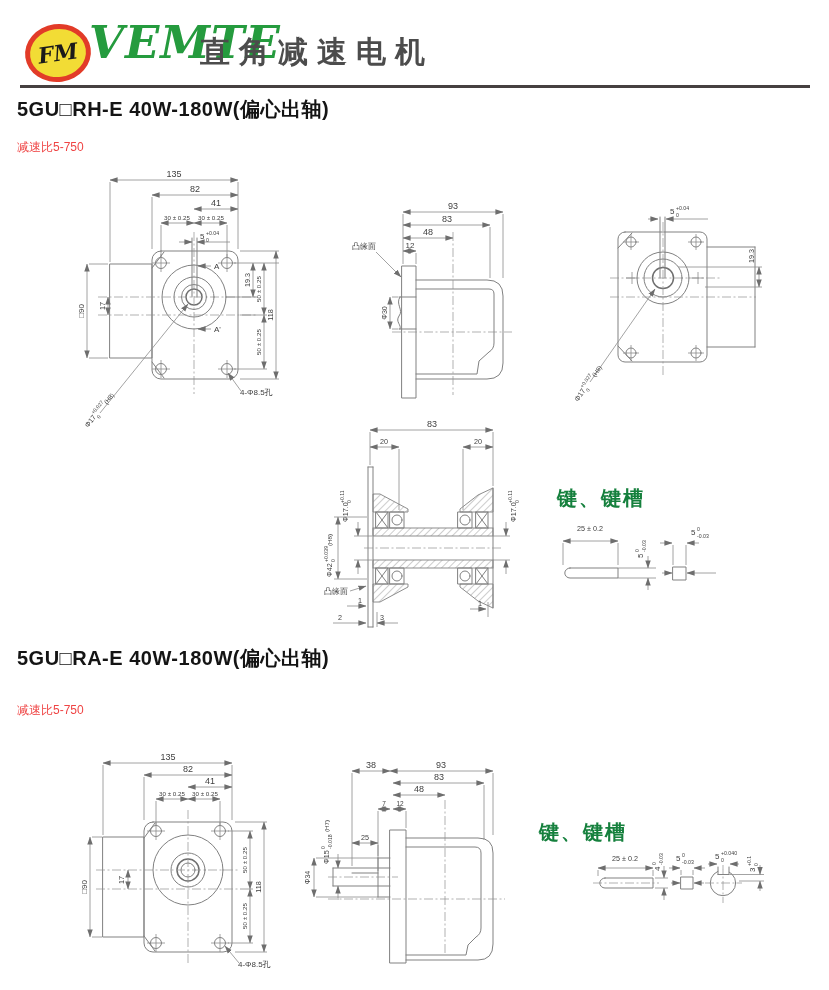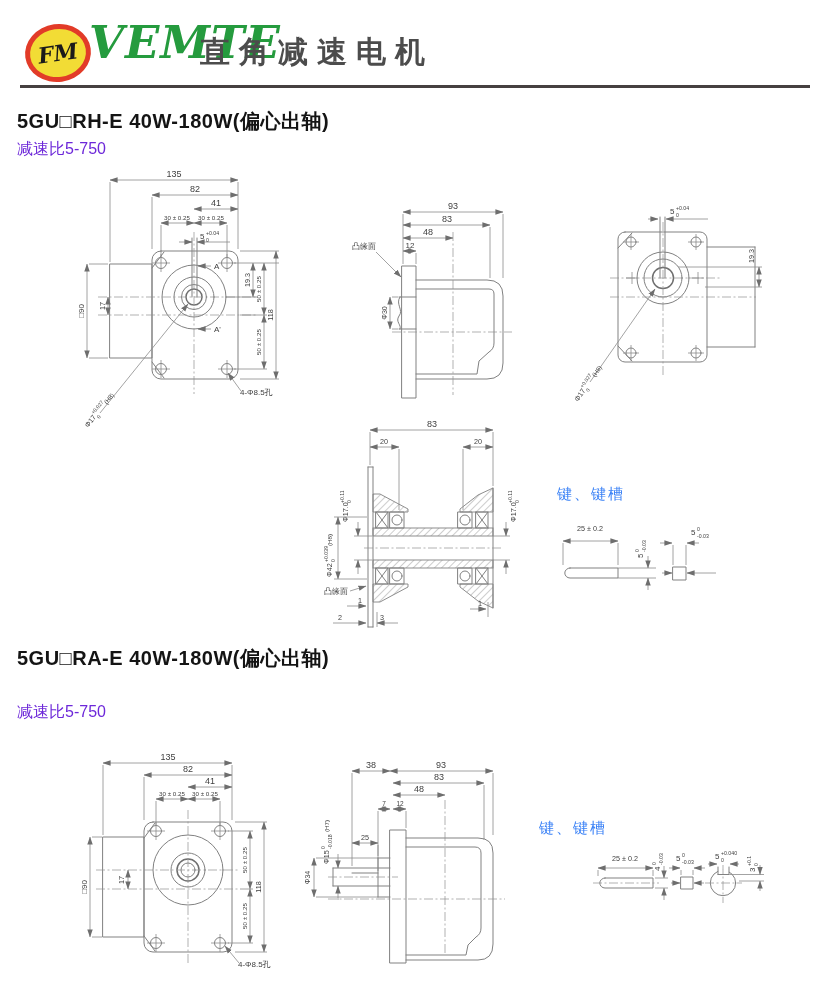--- a/index.html
+++ b/index.html
@@ -7,22 +7,22 @@
         font-family:"Liberation Sans",sans-serif}
   .logo{position:absolute;left:25px;top:24px;width:56px;height:48px;border:5px solid #e23b28;
         border-radius:50%;background:#f2dc35;display:flex;align-items:center;justify-content:center;
         font:italic 900 22px "DejaVu Serif",serif;color:#1a1a1a;transform:rotate(-8deg)}
   .brand{position:absolute;left:89px;top:16px;font:italic 700 45px "DejaVu Serif",serif;
          color:#259b3e;letter-spacing:1px}
   .brandcn{position:absolute;left:200px;top:32px;font-weight:700;font-size:30px;color:#4c4c4c;
            letter-spacing:9px;white-space:nowrap}
   .rule{position:absolute;left:20px;top:85px;width:790px;height:3px;background:#464040}
   .sect-title{position:absolute;font-weight:700;font-size:20px;color:#141414;letter-spacing:.5px;white-space:nowrap}
-  .sect-ratio{position:absolute;font-size:16px;color:#6d28d9}
-  .keyhead{position:absolute;font-weight:400;font-size:15px;color:#3b82f6;letter-spacing:2px}
+  .sect-ratio{position:absolute;font-size:12px;color:#ef4444}
+  .keyhead{position:absolute;font-weight:700;font-size:20px;color:#15803d;letter-spacing:2px}
   svg{position:absolute;overflow:visible}
   .ln{fill:none;stroke:#818181;stroke-width:1;stroke-linejoin:round;stroke-linecap:round}
   .lnb{fill:none;stroke:#6f6f6f;stroke-width:1.5}
   .dim{fill:none;stroke:#8c8c8c;stroke-width:.8}
   .cl{fill:none;stroke:#8f8f8f;stroke-width:.7;stroke-dasharray:9 2.5 2 2.5}
   .hx{fill:url(#hp);stroke:#818181;stroke-width:.9}
   text{font-family:"Liberation Sans",sans-serif;fill:#3e3e3e}
   .t9{font-size:9px}.t8{font-size:8px}.t7{font-size:7.2px}.t65{font-size:6.5px}
   .t6{font-size:6.2px}.t5{font-size:5.2px}
   .mid{text-anchor:middle}
@@ -32,21 +32,21 @@
 
 <div class="page">
 
   <div class="logo">
     <span>FM</span>
   </div>
   <div class="brand">VEMTE</div>
   <div class="brandcn">直角减速电机</div>
   <div class="rule"></div>
 
-  <div class="sect-title" style="left:17px;top:108px">5GU□RH-E 40W-180W(偏心出轴)</div>
+  <div class="sect-title" style="left:17px;top:96px">5GU□RH-E 40W-180W(偏心出轴)</div>
   <div class="sect-ratio" style="left:17px;top:139px">减速比5-750</div>
 
   <svg style="left:60px;top:166px" width="290" height="284" viewBox="0 0 290 284">
     <defs>
         <marker id="a1" viewBox="0 0 10 10" refX="9.5" refY="5" markerWidth="8" markerHeight="8" markerUnits="userSpaceOnUse" orient="auto-start-reverse">
           <path d="M0,1.6 L10,5 L0,8.4 Z" fill="#6e6e6e"></path>
         </marker>
       </defs>
     <g>
       <rect class="ln" x="50" y="98" width="42" height="94"></rect>

